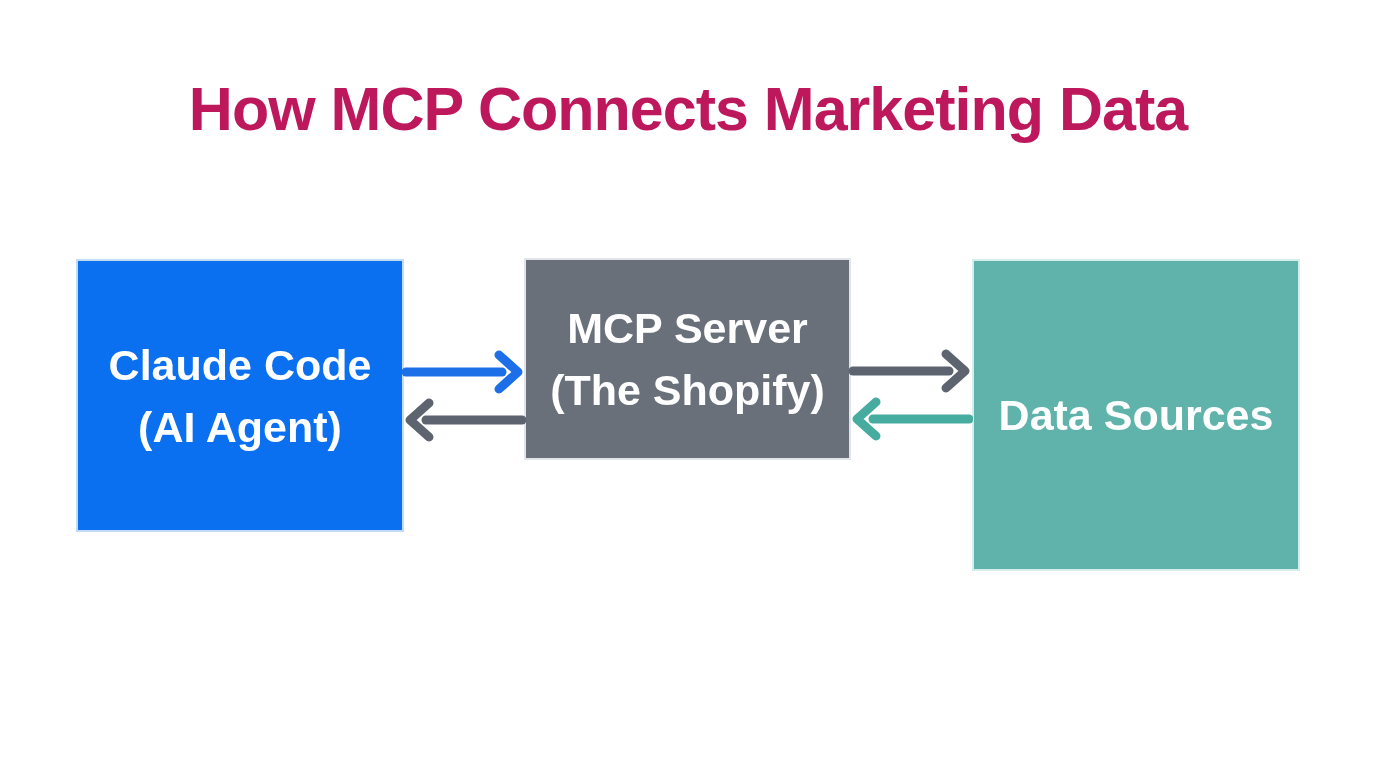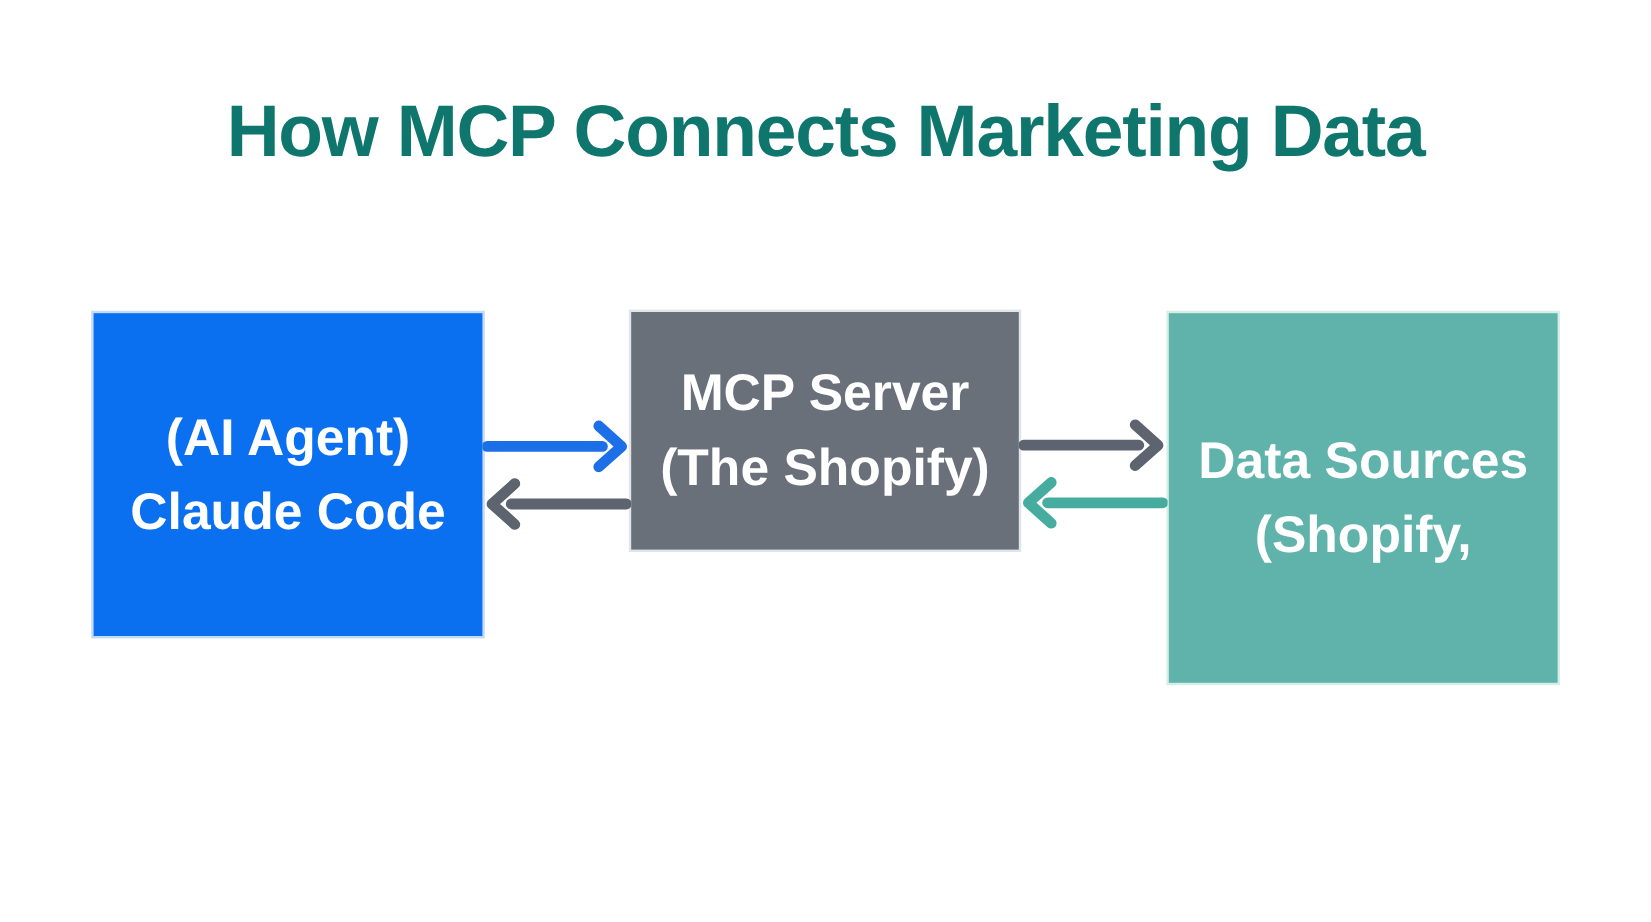--- a/index.html
+++ b/index.html
@@ -20,21 +20,21 @@
   .title {
     position: absolute;
     top: 74px;
     left: 0;
     width: 100%;
     margin: 0;
     text-align: center;
     font-size: 61px;
     font-weight: 800;
     letter-spacing: -1px;
-    color: #0f766e;
+    color: #be185d;
   }
   .node {
     position: absolute;
     display: flex;
     flex-direction: column;
     justify-content: center;
     align-items: center;
     text-align: center;
     color: #ffffff;
     font-weight: 700;
@@ -57,32 +57,31 @@
   .arrow-s2m { left: 849px; top: 397px; }
 </style>
 </head>
 <body>
 
 <div class="canvas">
 
   <h1 class="title">How MCP Connects Marketing Data</h1>
 
   <div class="node node-claude" style="background-color: rgb(11, 112, 240);">
+    <div class="node-line">Claude Code</div>
     <div class="node-line">(AI Agent)</div>
-    <div class="node-line">Claude Code</div>
   </div>
 
   <div class="node node-mcp" style="background-color: rgb(106, 112, 122);">
     <div class="node-line">MCP Server</div>
     <div class="node-line">(The Shopify)</div>
   </div>
 
   <div class="node node-sources" style="background-color: rgb(95, 179, 171);">
     <div class="node-line">Data Sources</div>
-    <div class="node-line">(Shopify,</div>
   </div>
 
   <svg class="arrow arrow-c2m" viewBox="0 0 124 44">
     <g fill="none" stroke-width="9" stroke-linecap="round" stroke-linejoin="round" stroke="#1d6fe8">
       <line x1="4" y1="22" x2="100" y2="22"></line>
       <polyline points="97,5 116,22 97,39"></polyline>
     </g>
   </svg>
 
   <svg class="arrow arrow-m2c" viewBox="0 0 124 44">

